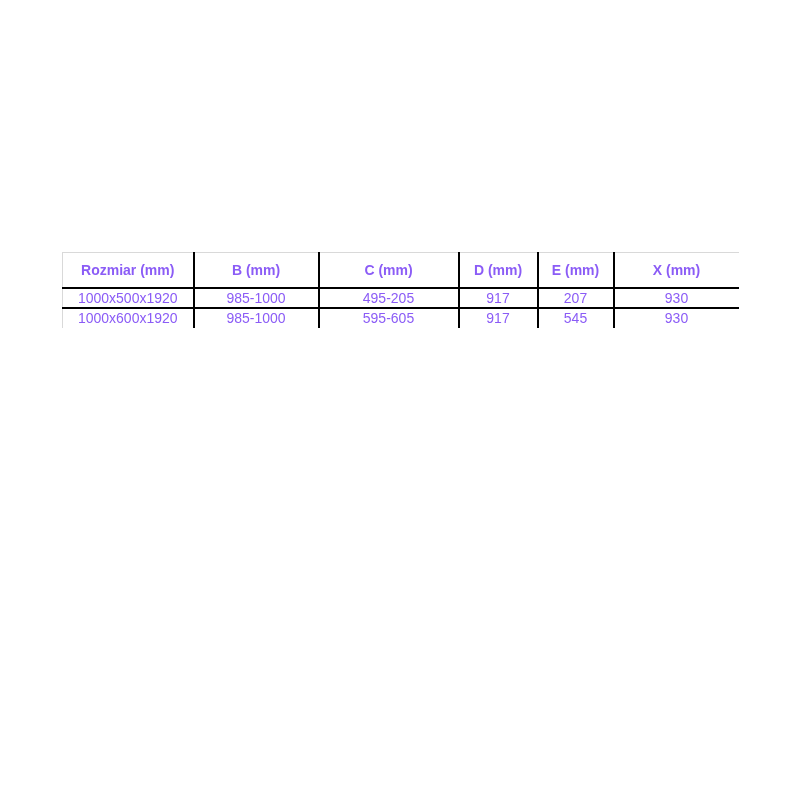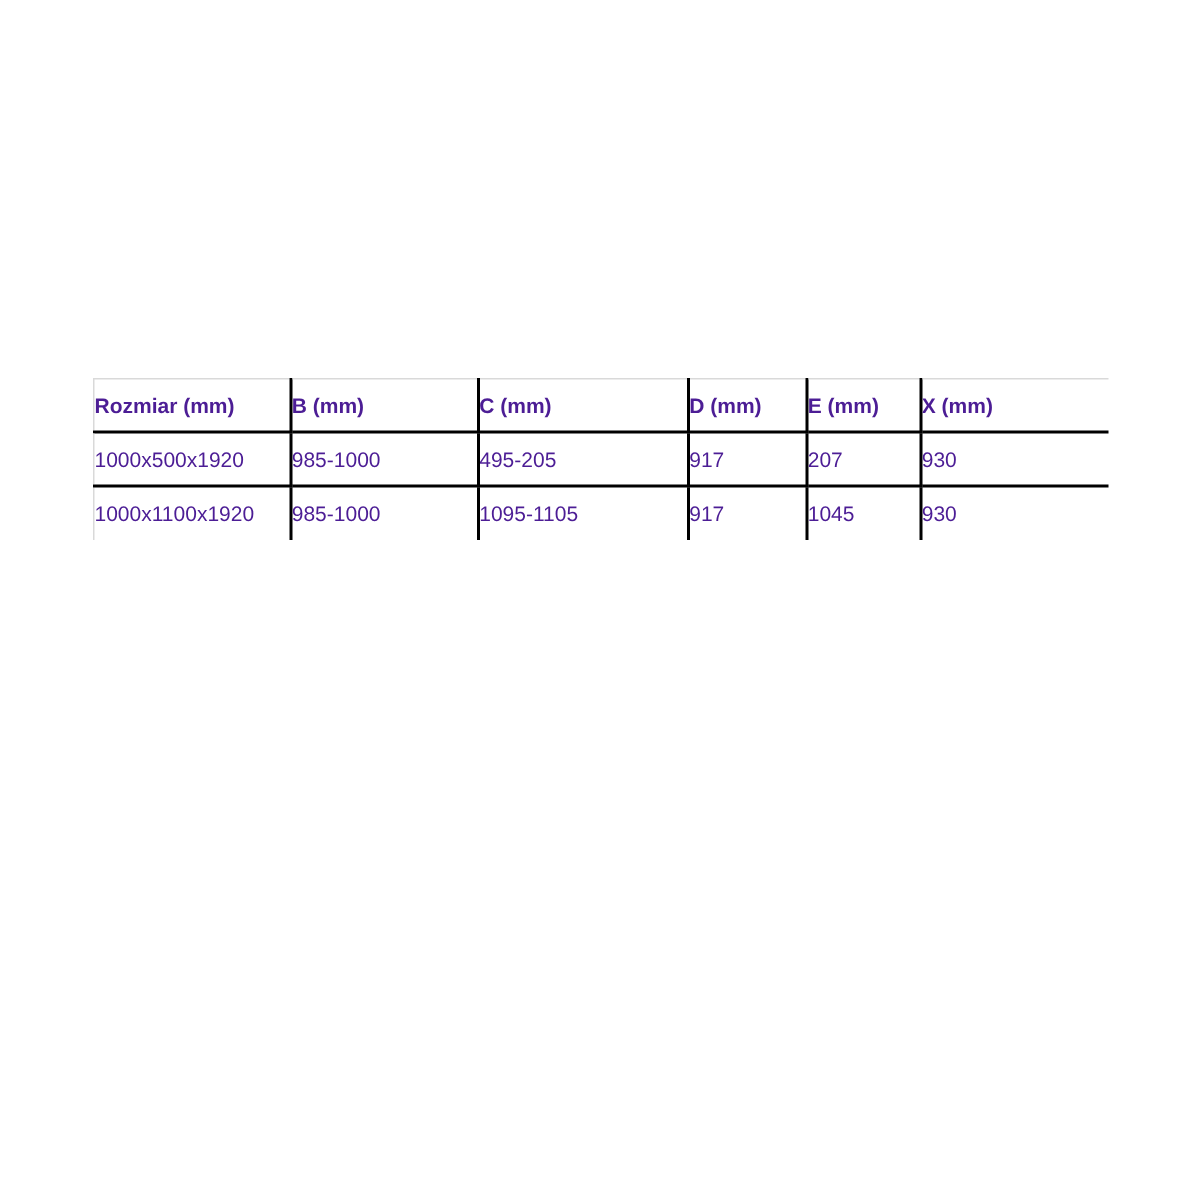--- a/index.html
+++ b/index.html
@@ -33,34 +33,34 @@
   table.spec-table col.c-rozmiar { width: 131px; }
   table.spec-table col.c-b { width: 125px; }
   table.spec-table col.c-c { width: 140px; }
   table.spec-table col.c-d { width: 79px; }
   table.spec-table col.c-e { width: 76px; }
   table.spec-table col.c-x { width: 125px; }
   table.spec-table th,
   table.spec-table td {
     border-right: 2px solid #000000;
     border-bottom: 2px solid #000000;
-    text-align: left;
+    text-align: center;
     vertical-align: middle;
-    color: #4c1d95;
+    color: #8b5cf6;
     font-size: 14px;
     white-space: nowrap;
     overflow: hidden;
     background: #ffffff;
   }
   table.spec-table th {
     height: 35px;
     font-weight: bold;
   }
   table.spec-table td {
-    height: 36px;
+    height: 20px;
     font-weight: normal;
   }
   table.spec-table th:last-child,
   table.spec-table td:last-child {
     border-right: none;
   }
   table.spec-table tbody tr:last-child td {
     border-bottom: none;
   }
 </style>
@@ -91,23 +91,23 @@
       <tbody>
         <tr>
           <td>1000x500x1920</td>
           <td>985-1000</td>
           <td>495-205</td>
           <td>917</td>
           <td>207</td>
           <td>930</td>
         </tr>
         <tr>
-          <td>1000x1100x1920</td>
+          <td>1000x600x1920</td>
           <td>985-1000</td>
-          <td>1095-1105</td>
+          <td>595-605</td>
           <td>917</td>
-          <td>1045</td>
+          <td>545</td>
           <td>930</td>
         </tr>
       </tbody>
     </table>
   </div>
 </div>
 
 </body></html>

